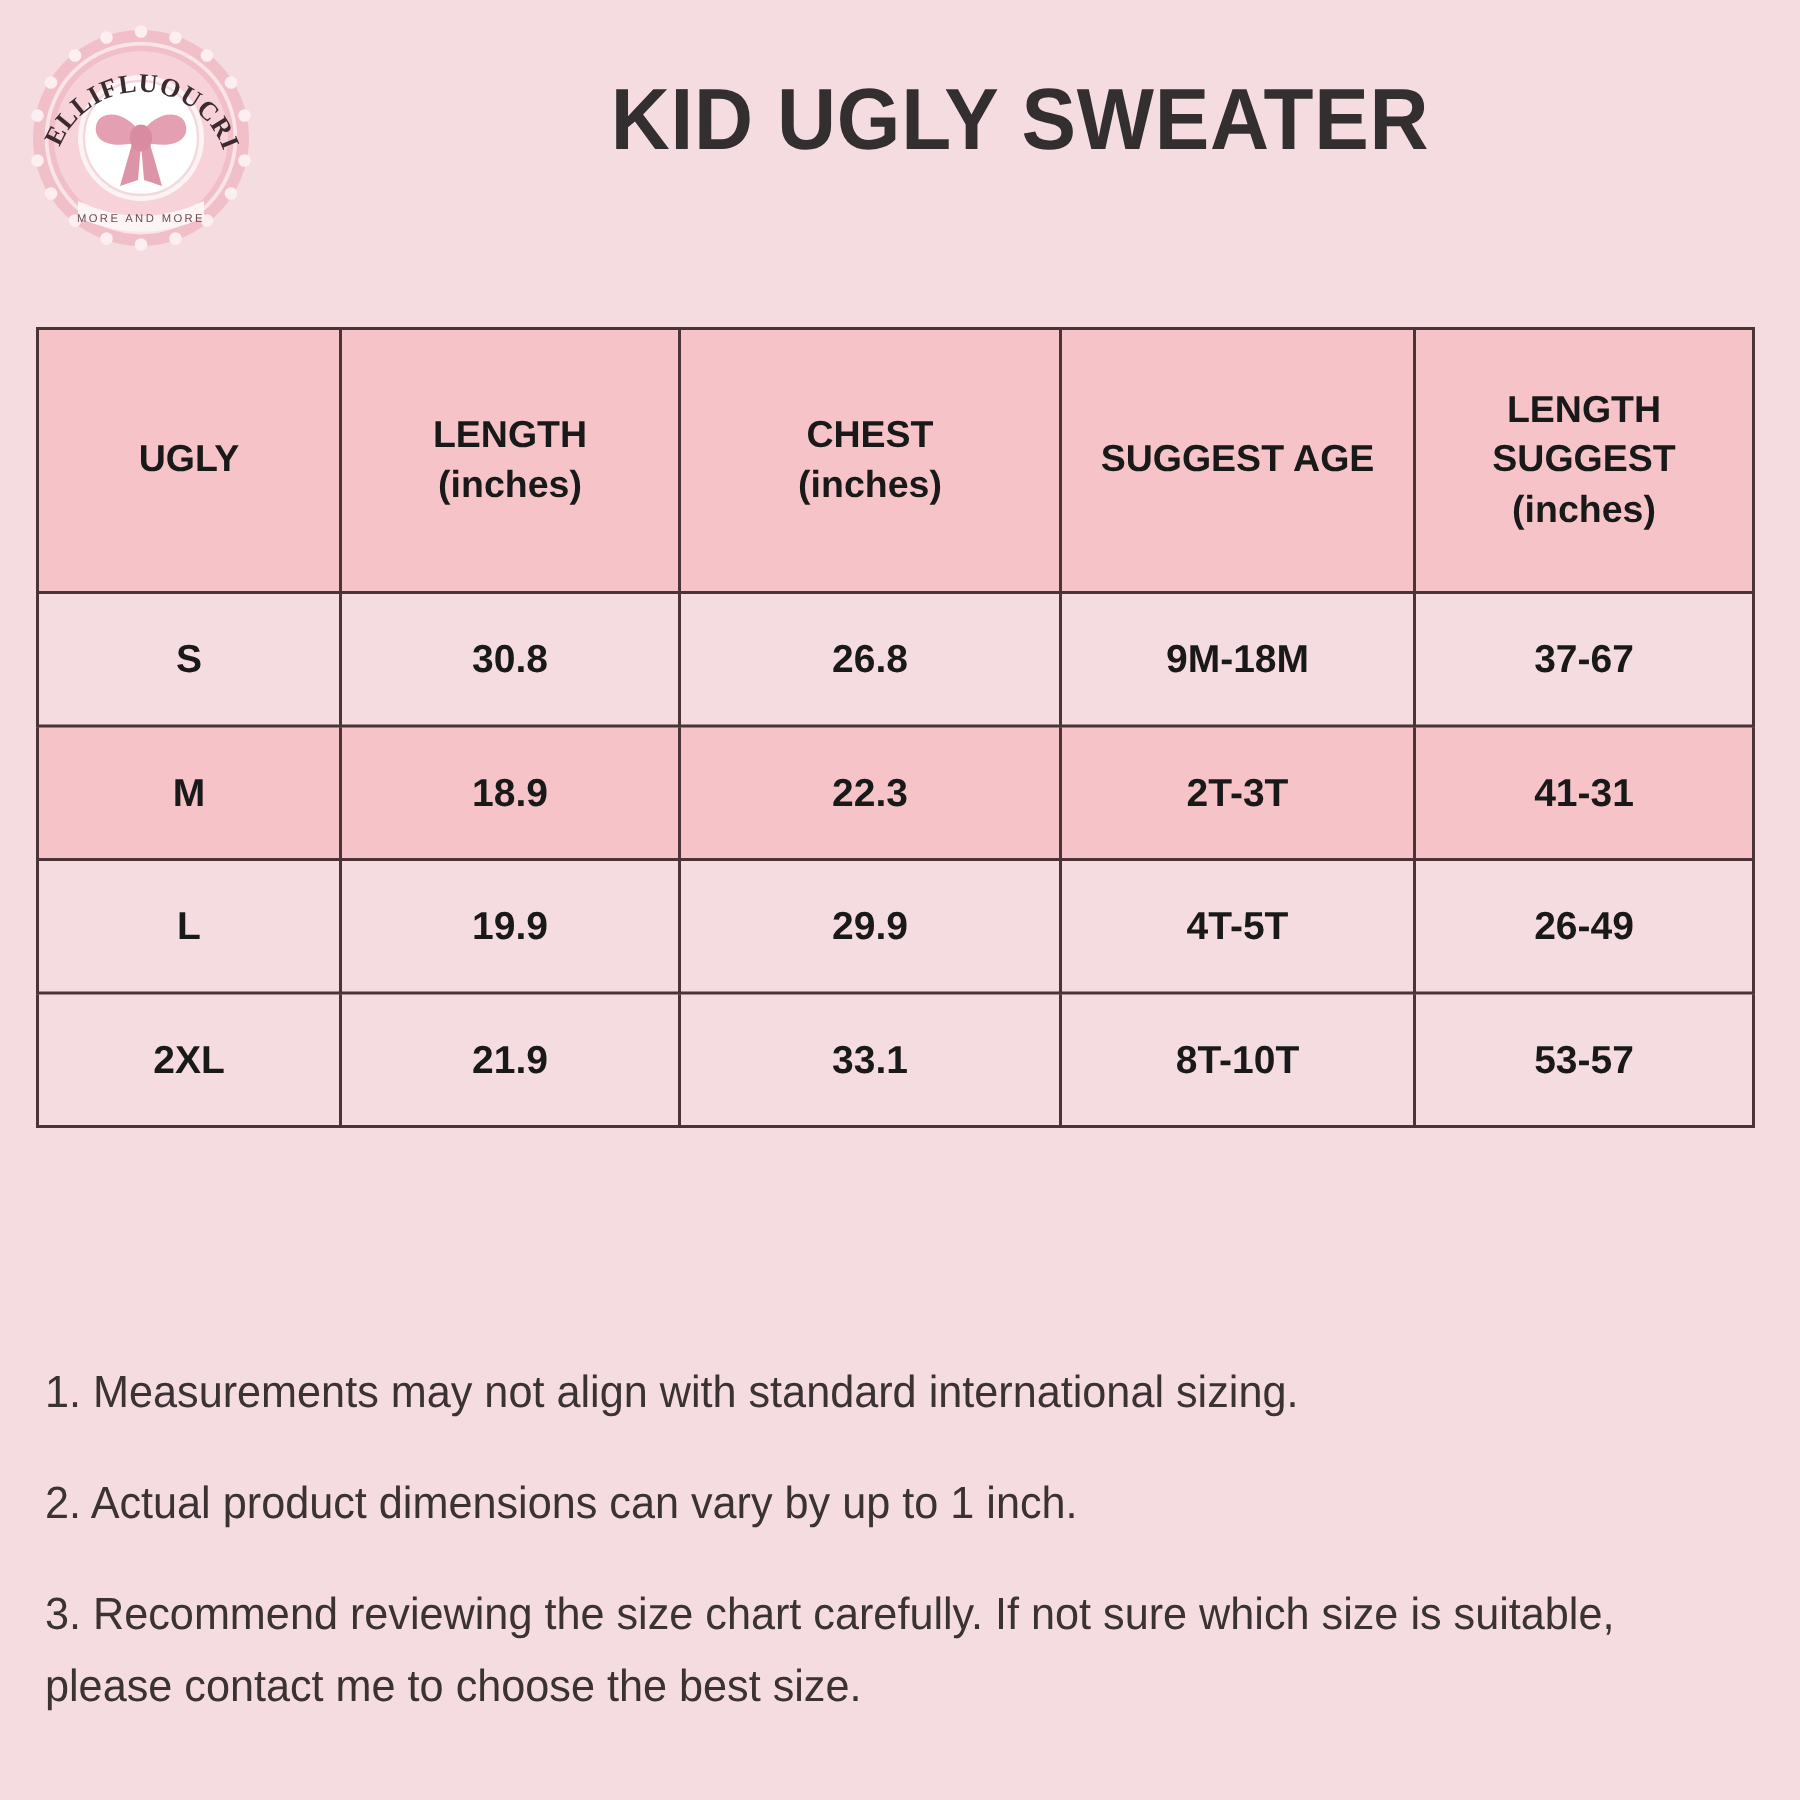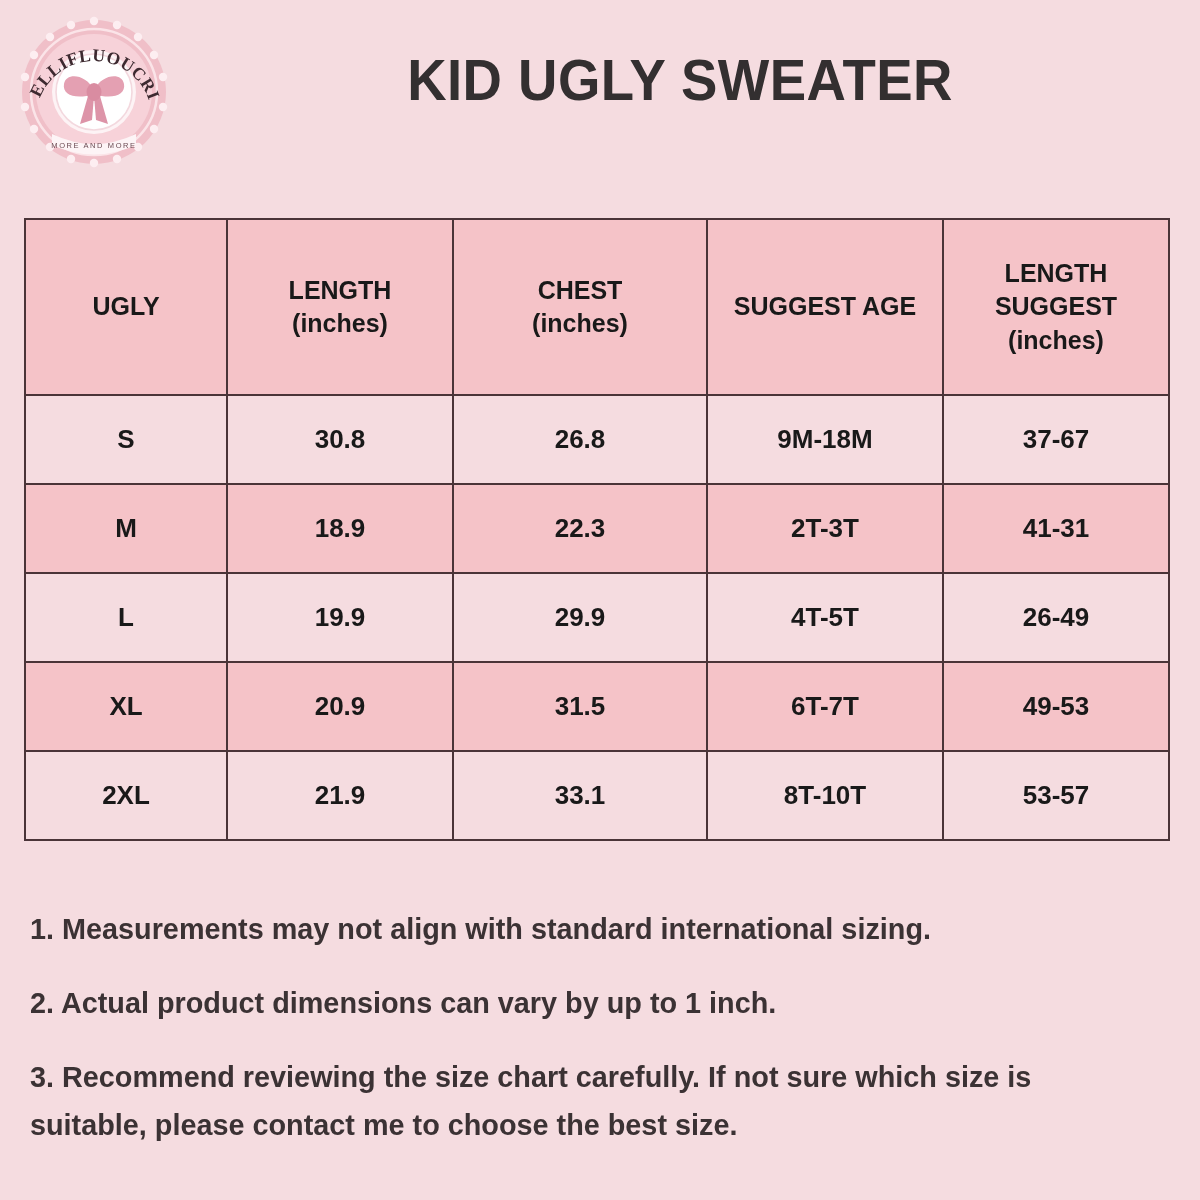--- a/index.html
+++ b/index.html
@@ -79,21 +79,20 @@
   }
   tr.row-light td { background: #f5dce0; }
   tr.row-dark  td { background: #f5c3c8; }
 
   
   .notes {
     position: absolute;
     left: 30px;
     top: 905px;
     width: 1140px;
-    font-weight: bold;
   }
   .note {
     color: #3b3234;
     font-size: 30px;
     line-height: 1.6;
     margin-bottom: 26px;
     font-family: "Liberation Sans", sans-serif;
     transform: scaleX(0.96);
     transform-origin: left center;
   }
@@ -207,27 +206,20 @@
       <td>2T-3T</td>
       <td>41-31</td>
     </tr>
     <tr class="row-light">
       <td>L</td>
       <td>19.9</td>
       <td>29.9</td>
       <td>4T-5T</td>
       <td>26-49</td>
     </tr>
-    <tr class="row-dark">
-      <td>XL</td>
-      <td>20.9</td>
-      <td>31.5</td>
-      <td>6T-7T</td>
-      <td>49-53</td>
-    </tr>
     <tr class="row-light">
       <td>2XL</td>
       <td>21.9</td>
       <td>33.1</td>
       <td>8T-10T</td>
       <td>53-57</td>
     </tr>
   </tbody>
 </table>
 

